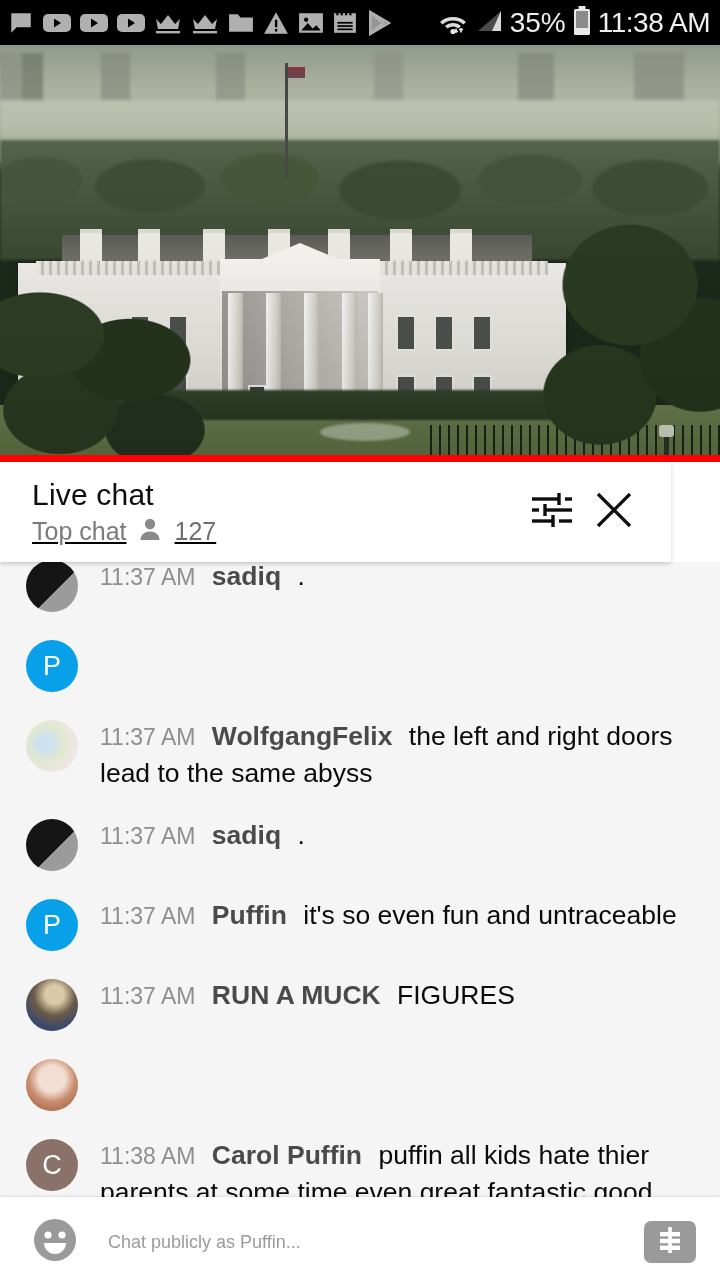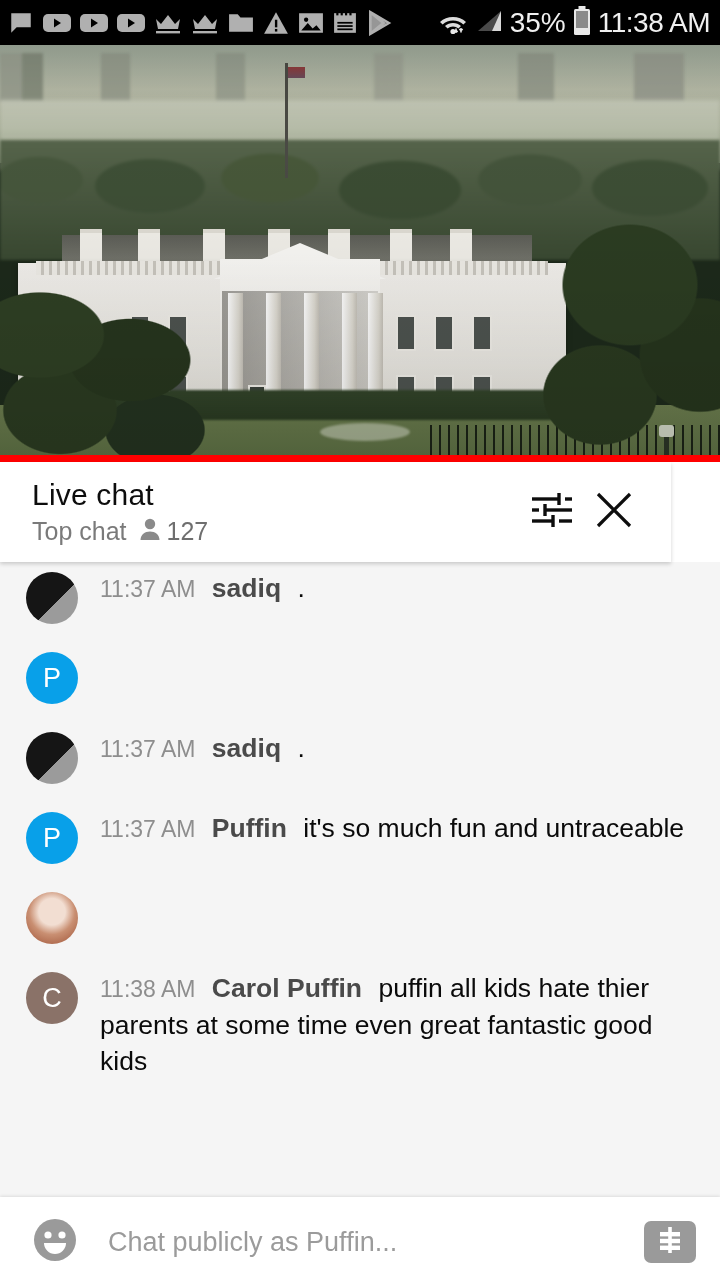--- a/index.html
+++ b/index.html
@@ -138,30 +138,30 @@
   .progressbar{ width:720px; height:7px; background:#ff0000; }
 
   
   .chat-header{
     position:relative; width:671px; height:100px; background:#fff;
     display:flex; align-items:center; padding:0 26px 0 32px;
     box-shadow:0 2px 4px rgba(0,0,0,.18); z-index:5;
   }
   .ch-texts{ flex:1; }
   .ch-title{ font-size:30px; color:#0d0d0d; line-height:1.15; letter-spacing:.2px; }
-  .ch-sub{ display:flex; align-items:center; gap:12px; margin-top:4px; }
+  .ch-sub{ display:flex; align-items:center; gap:12px; margin-top:4px;text-decoration:underline; }
   .ch-subtext{ font-size:25px; color:#7a7a7a; }
-  .ch-count{ display:flex; align-items:center; gap:6px; }
+  .ch-count{ display:flex; align-items:center; gap:14px; }
   .ch-countnum{ font-size:25px; color:#6f6f6f; }
   .hdr-btn{ width:62px; height:62px; display:flex; align-items:center; justify-content:center; }
 
   
   .chat-list{
     width:720px; height:635px; background:#f5f5f5;
-    padding:20px 0 4px 0; overflow:hidden;
+    padding:8px 0 4px 0; overflow:hidden;
   }
   .msg{ display:flex; padding:12px 22px 12px 26px; align-items:flex-start; }
   .msg:first-child{ padding-top:0; margin-top:-14px; }
   .avatar{
     width:52px; height:52px; border-radius:50%; flex:0 0 52px; margin-right:22px;
     margin-top:4px; overflow:hidden; position:relative;
   }
   .av-letter{
     width:100%; height:100%; display:flex; align-items:center; justify-content:center;
     color:#fff; font-size:27px;
@@ -173,21 +173,21 @@
 
   
   .input-bar{
     width:720px; height:90px; background:#fff;
     display:flex; align-items:center; padding:0 24px 0 28px;
     box-shadow:0 -1px 3px rgba(0,0,0,.10);
   }
   .emoji-btn{ width:54px; height:54px; flex:0 0 54px; display:flex; align-items:center; justify-content:center; }
   .chat-input{
     flex:1; border:none; outline:none; background:transparent;
-    font-family:"Liberation Sans", sans-serif; font-size:27px; color:#a16207;
+    font-family:"Liberation Sans", sans-serif; font-size:18px; color:#a16207;
     padding-left:26px;
   }
   .chat-input::placeholder{ color:#9b9b9b; }
   .superchat-btn{
     width:52px; height:42px; border-radius:7px; background:#9a9a9a;
     display:flex; align-items:center; justify-content:center; margin-left:10px;
   }
 </style>
 </head>
 <body>
@@ -398,41 +398,57 @@
       <span class="mtext">.</span>
     </div>
   </div>
 
   <div class="msg">
     <div class="avatar" style="background:#08a0e9;">
       <div class="av-letter">P</div>
     </div>
   </div>
 
+  <div class="msg">
+    <div class="avatar" style="background:radial-gradient(circle at 38% 45%, #cfe0ef 0 18%, #dfe8cf 40%, #f0e6e8 75%, #e8eedd 100%);"></div>
+    <div class="msg-body">
+      <span class="ts">11:37 AM</span>
+      <span class="uname">WolfgangFelix</span>
+      <span class="mtext">the left and right doors lead to the same abyss</span>
+    </div>
+  </div>
 
   <div class="msg">
     <div class="avatar" style="background:linear-gradient(135deg,#151515 0 58%, #9b9b9b 58% 100%);"></div>
     <div class="msg-body">
       <span class="ts">11:37 AM</span>
       <span class="uname">sadiq</span>
       <span class="mtext">.</span>
     </div>
   </div>
 
   <div class="msg">
     <div class="avatar" style="background:#08a0e9;">
       <div class="av-letter">P</div>
     </div>
     <div class="msg-body">
       <span class="ts">11:37 AM</span>
       <span class="uname">Puffin</span>
-      <span class="mtext">it's so much fun and untraceable</span>
-    </div>
-  </div>
-
+      <span class="mtext">it's so even fun and untraceable</span>
+    </div>
+  </div>
+
+  <div class="msg">
+    <div class="avatar" style="background:radial-gradient(circle at 55% 30%, #d9c9a8 0 20%, #6b5a46 45%, #3f4a6b 70%, #2e3a57 100%);"></div>
+    <div class="msg-body">
+      <span class="ts">11:37 AM</span>
+      <span class="uname">RUN A MUCK</span>
+      <span class="mtext">FIGURES</span>
+    </div>
+  </div>
 
   <div class="msg">
     <div class="avatar" style="background:radial-gradient(circle at 50% 38%, #f2ded2 0 32%, #c98f72 55%, #9c4f33 100%);"></div>
   </div>
 
   <div class="msg">
     <div class="avatar" style="background:#8a7268;">
       <div class="av-letter">C</div>
     </div>
     <div class="msg-body">

